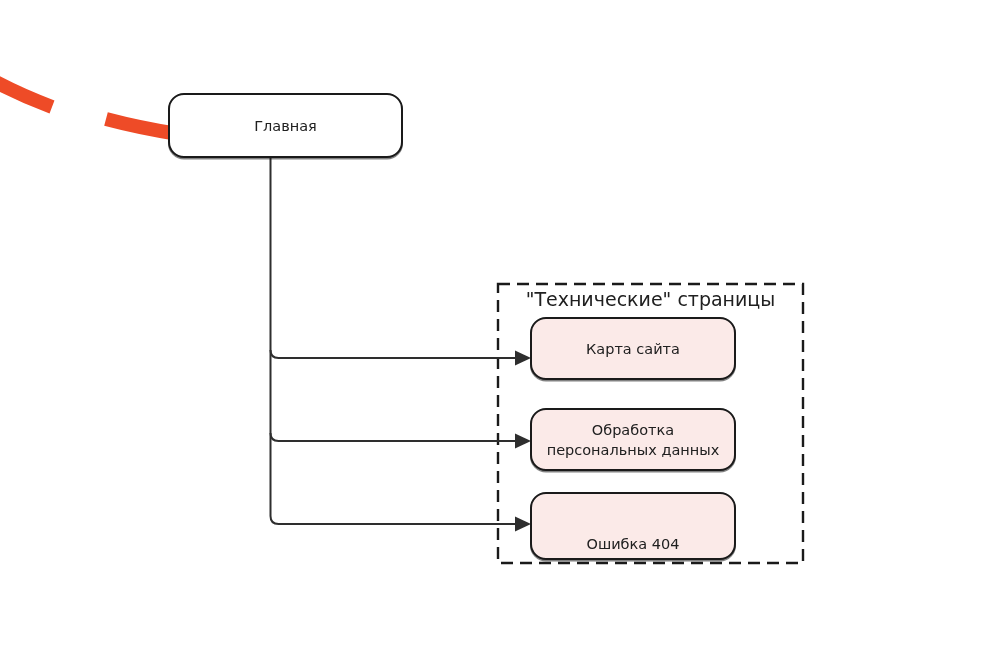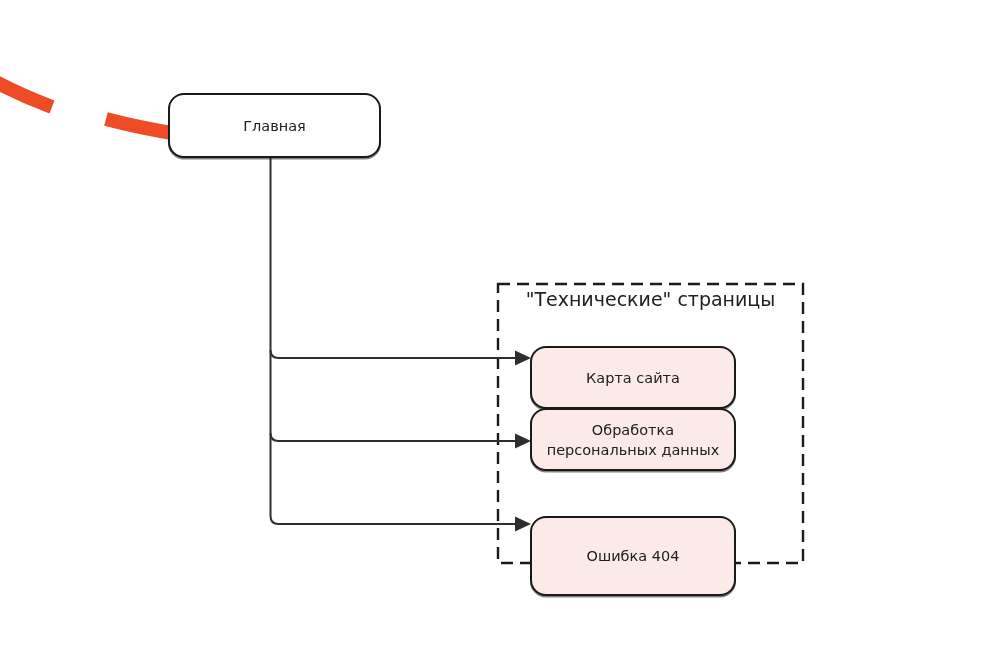--- a/index.html
+++ b/index.html
@@ -33,30 +33,30 @@
     font-size: 14.5px;
     line-height: 1.38;
     color: #202020;
     padding: 4px 14px;
     z-index: 2;
     box-shadow: 0 1.5px 0 rgba(26,26,26,0.55);
   }
   .node--root {
     left: 168px;
     top: 93px;
-    width: 213px;
+    width: 235px;
     height: 65px;
     background: #ffffff;
   }
   .node--pink {
     background: #fbeae8;
   }
-  .node--sitemap   { left: 530px; top: 346px; width: 206px; height: 63px; }
+  .node--sitemap   { left: 530px; top: 317px; width: 206px; height: 63px; }
   .node--personal  { left: 530px; top: 408px; width: 206px; height: 63px; }
-  .node--error404  { left: 530px; top: 516px; width: 206px; height: 80px; }
+  .node--error404  { left: 530px; top: 492px; width: 206px; height: 68px; align-items: flex-end; }
   .group-title {
     position: absolute;
     left: 498px;
     top: 288px;
     width: 305px;
     text-align: center;
     font-size: 19px;
     color: #202020;
     z-index: 2;
   }

